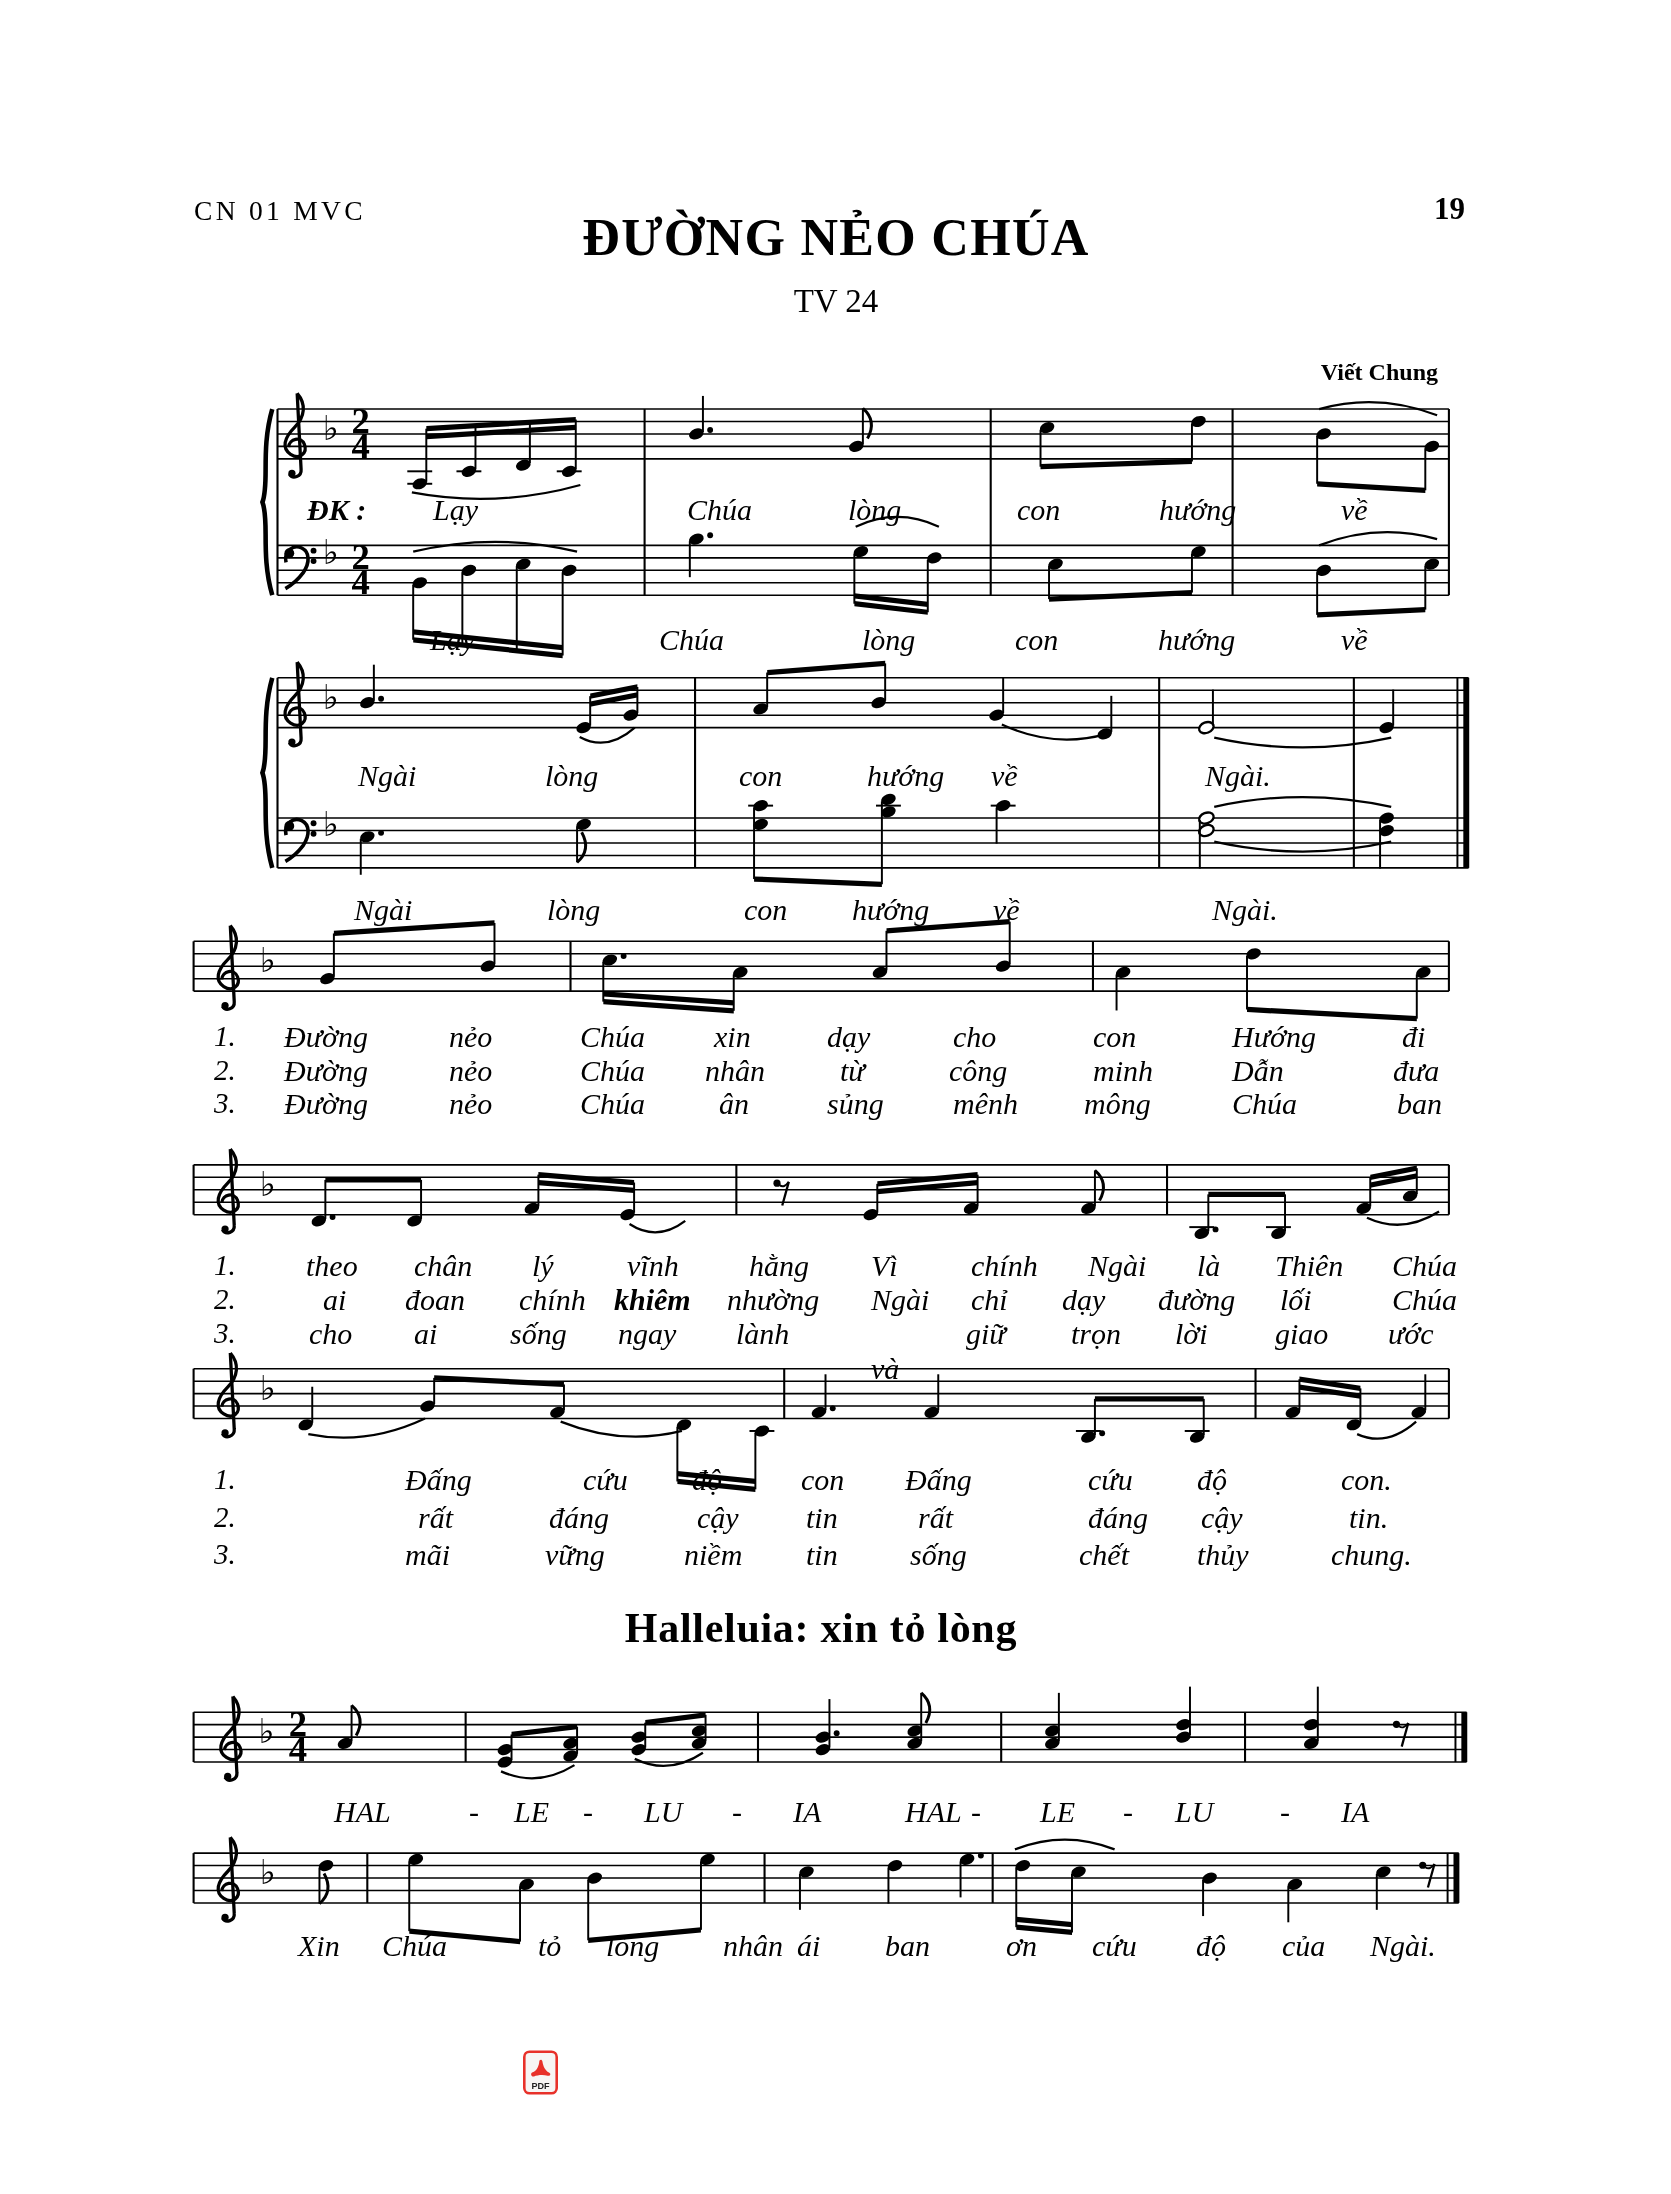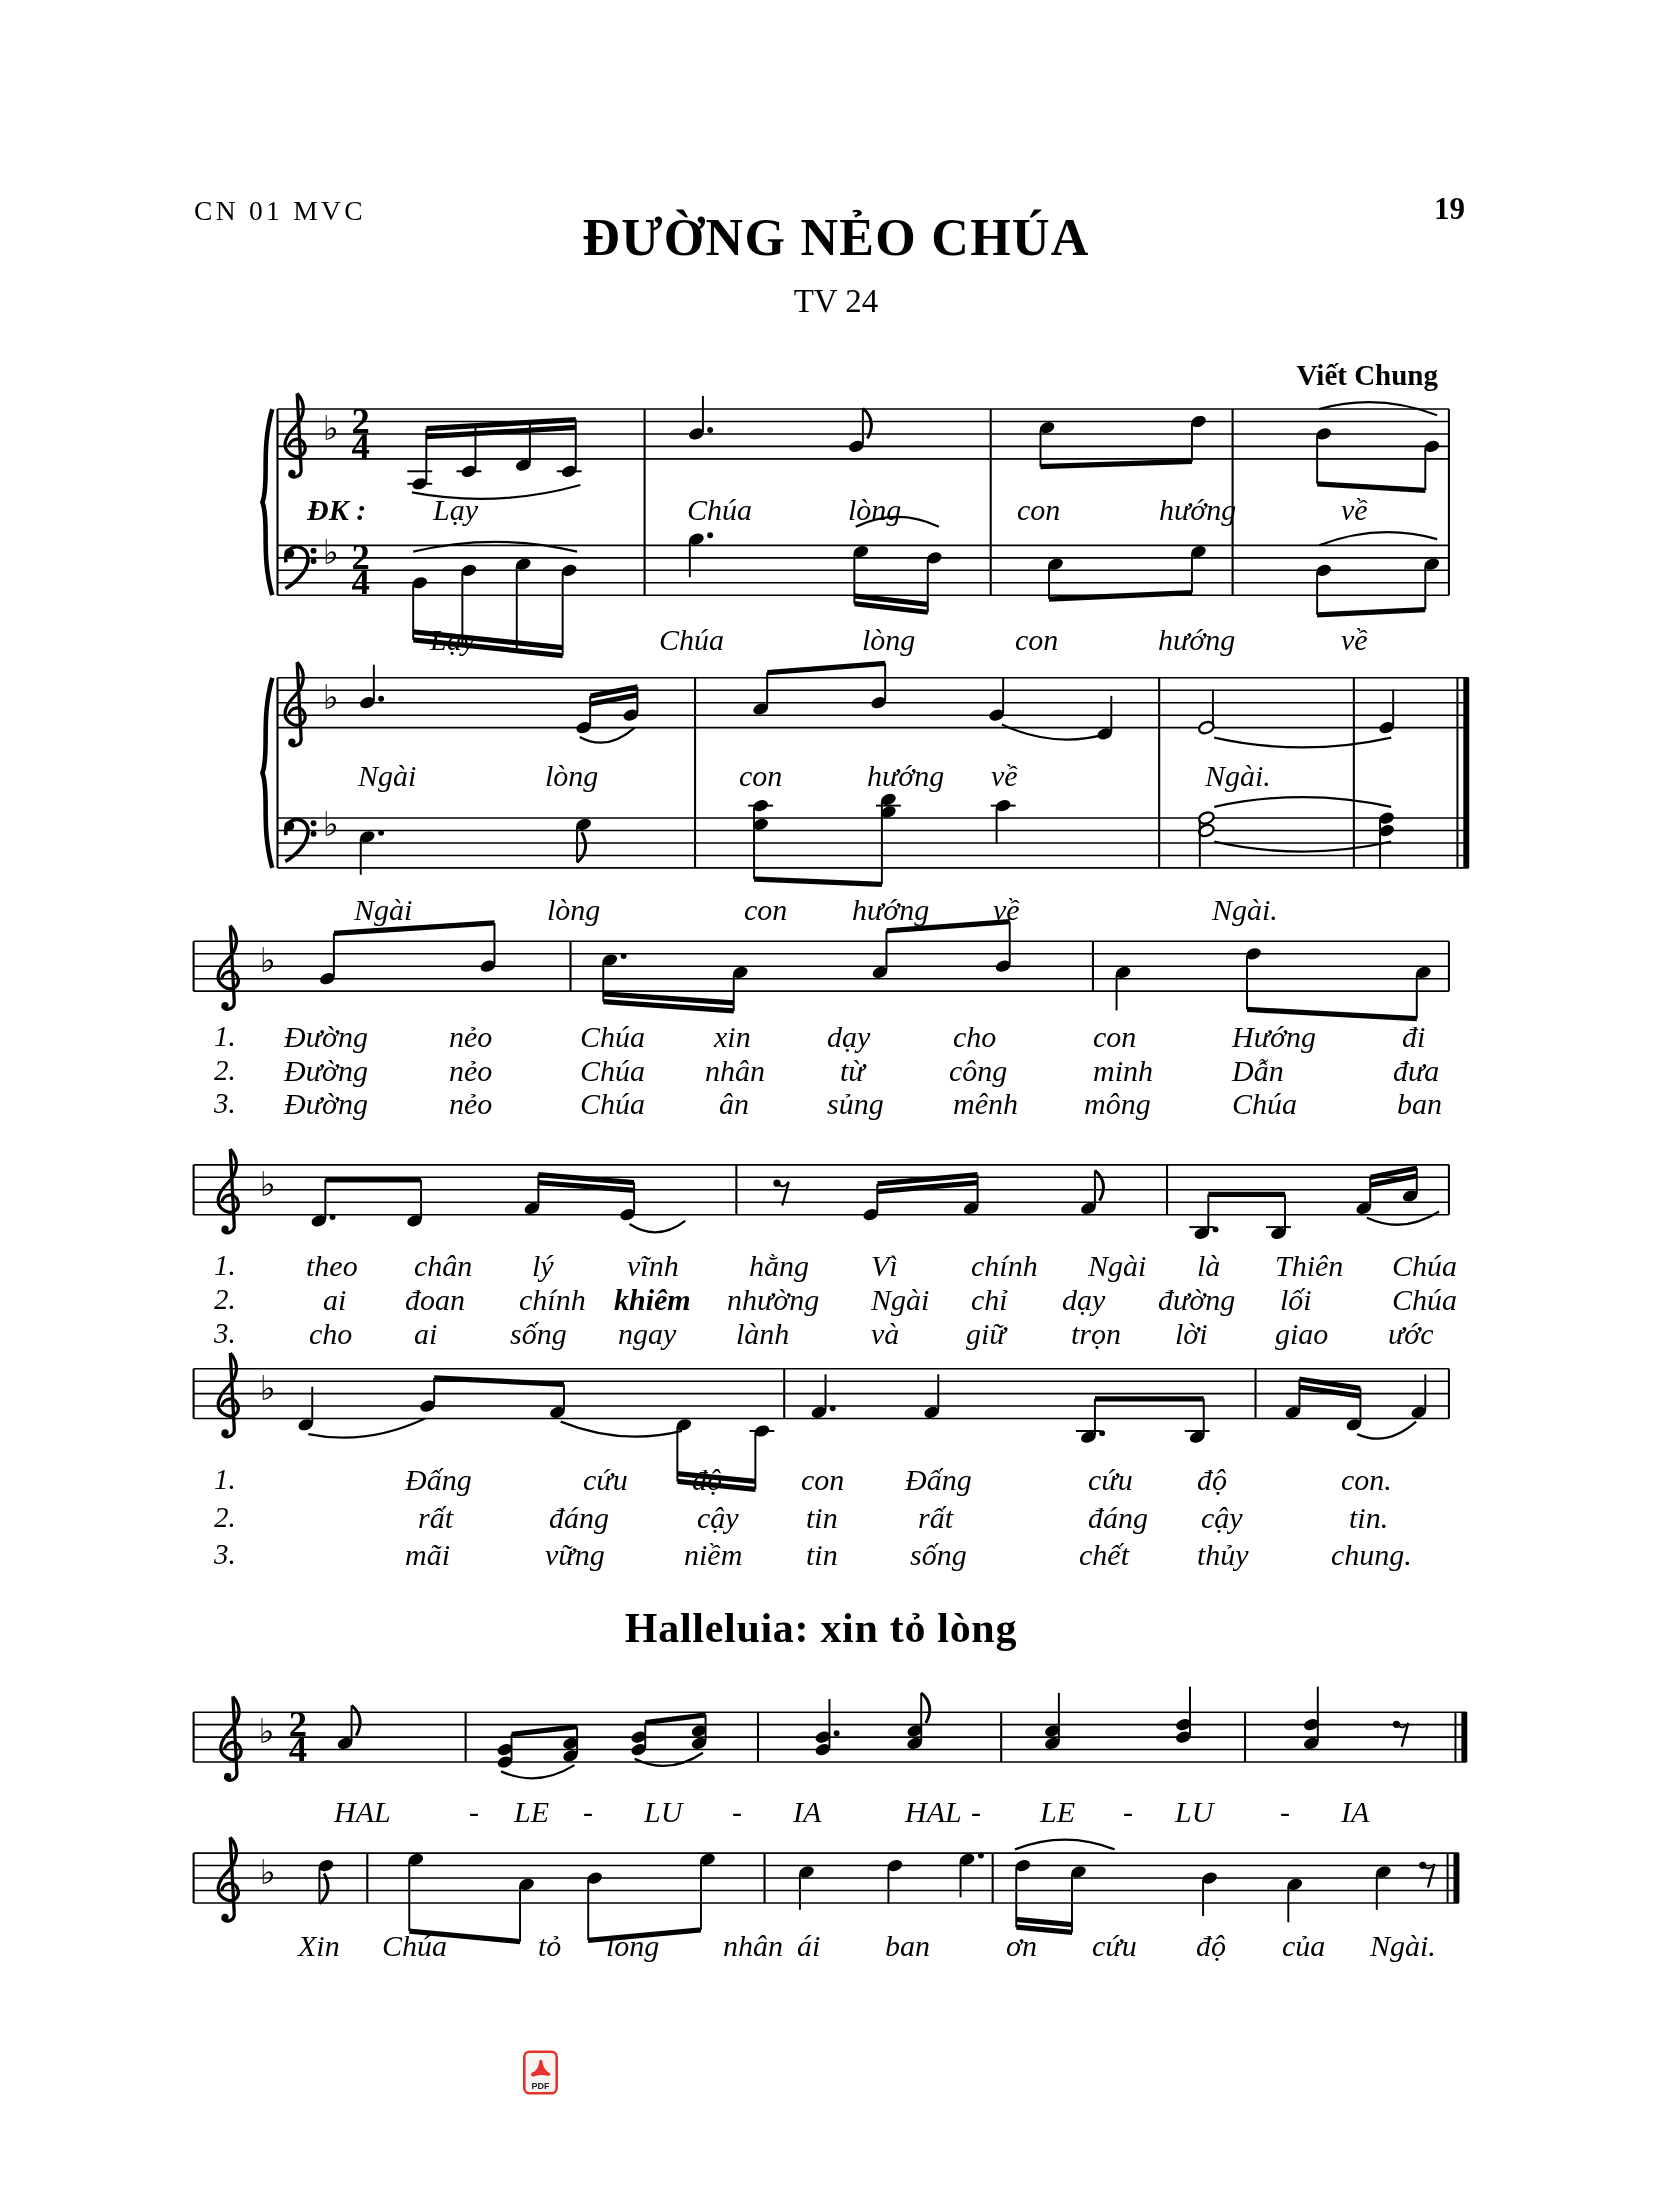--- a/index.html
+++ b/index.html
@@ -3,21 +3,21 @@
 <meta charset="utf-8">
 <style>
   html,body{margin:0;padding:0;background:#888;}
   .page{position:relative;width:1672px;height:2194px;background:#ffffff;
         font-family:"Liberation Serif","DejaVu Serif",serif;color:#000;overflow:hidden;}
   .catalog{position:absolute;left:194px;top:195px;font-size:27.5px;letter-spacing:3.3px;}
   .pagenum{position:absolute;right:207px;top:191px;font-size:31px;font-weight:bold;}
   .title{position:absolute;left:0;top:208px;width:1672px;text-align:center;
          font-size:52px;font-weight:bold;letter-spacing:1.3px;}
   .subtitle{position:absolute;left:0;top:283px;width:1672px;text-align:center;font-size:33px;}
-  .composer{position:absolute;right:234px;top:359px;font-size:29px;font-weight:bold;}
+  .composer{position:absolute;right:234px;top:359px;font-size:24px;font-weight:bold;}
   .halle-heading{position:absolute;left:0;top:1604px;width:1642px;text-align:center;
          font-size:42px;font-weight:bold;letter-spacing:0.7px;}
   #score{position:absolute;left:0;top:0;}
   .lyrics{position:absolute;left:0;width:1672px;height:39px;}
   .w{position:absolute;top:0;white-space:nowrap;font-style:italic;font-size:30px;line-height:1.15;}
   .dk{font-weight:bold;}
   .num{font-size:29px;}
   .footer{position:absolute;left:523px;top:2050px;display:flex;align-items:center;gap:14.4px;}
   .pdfbadge{width:35px;height:45px;flex:0 0 auto;}
   .footer-text{font-size:30px;font-family:"DejaVu Serif","Liberation Serif",serif;}
@@ -605,21 +605,21 @@
       <span class="w" style="left: 1280px; font-family: Liberation Serif, serif;">lối</span>
       <span class="w" style="left: 1392px;">Chúa</span>
     </div>
   <div class="lyrics" style="top:1317px">
     <span class="w num" style="left:214px">3.</span>
   <span class="w" style="left: 309px;">cho</span>
       <span class="w" style="left: 414px;">ai</span>
       <span class="w" style="left: 510px;">sống</span>
       <span class="w" style="left: 618px;">ngay</span>
       <span class="w" style="left: 736px;">lành</span>
-      <span class="w" style="left: 871px;">và</span>
+      <span class="w" style="left: 871px; margin-top: 35px;">và</span>
       <span class="w" style="left: 966px;">giữ</span>
       <span class="w" style="left: 1071px;">trọn</span>
       <span class="w" style="left: 1175px;">lời</span>
       <span class="w" style="left: 1275px;">giao</span>
       <span class="w" style="left: 1388px;">ước</span>
     </div>
 
   <div class="lyrics" style="top:1463px">
     <span class="w num" style="left:214px">1.</span>
   <span class="w" style="left: 405px;">Đấng</span>

